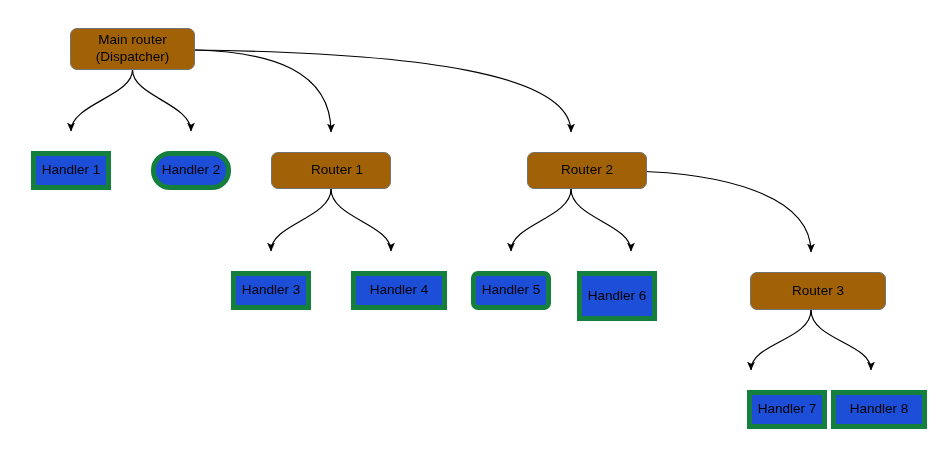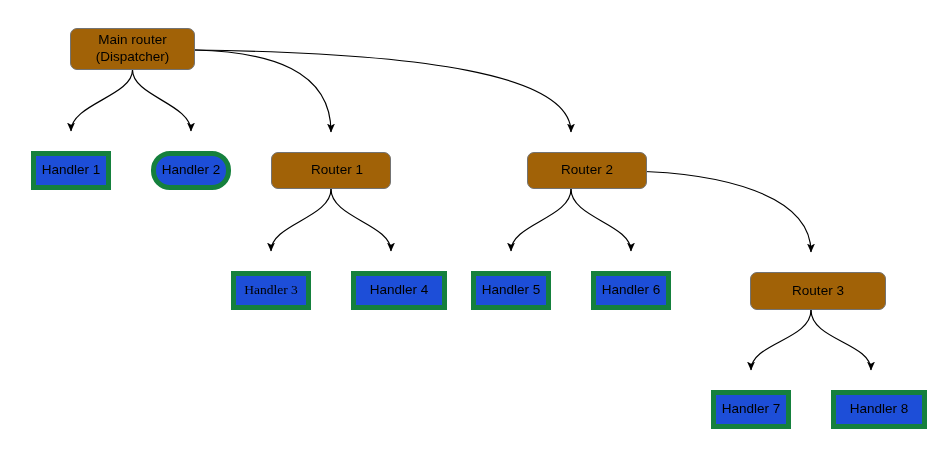--- a/index.html
+++ b/index.html
@@ -75,22 +75,22 @@
       </g>
   </svg>
 
   <div id="nodes">
       <div class="node node-router" style="left: 70px; top: 28px; width: 125px; height: 42px;">Main router
 (Dispatcher)</div>
       <div class="node node-handler" style="left: 31px; top: 151px; width: 80px; height: 39px;">Handler 1</div>
       <div class="node node-handler" style="left: 151px; top: 151px; width: 80px; height: 39px; border-radius: 19px;">Handler 2</div>
       <div class="node node-router" style="left: 271px; top: 152px; width: 120px; height: 37px; padding-left: 12px;">Router 1</div>
       <div class="node node-router" style="left: 511px; top: 152px; width: 120px; height: 37px; margin-left: 16px;">Router 2</div>
-      <div class="node node-handler" style="left: 231px; top: 271px; width: 80px; height: 39px; font-family: Liberation Serif, serif;">Handler 3</div>
+      <div class="node node-handler" style="left: 231px; top: 271px; width: 80px; height: 39px;">Handler 3</div>
       <div class="node node-handler" style="left: 351px; top: 271px; width: 96px; height: 39px;">Handler 4</div>
-      <div class="node node-handler" style="left: 471px; top: 271px; width: 80px; height: 39px;">Handler 5</div>
-      <div class="node node-handler" style="left: 591px; top: 271px; width: 80px; height: 39px;">Handler 6</div>
+      <div class="node node-handler" style="left: 471px; top: 271px; width: 80px; height: 39px; border-radius: 7px;">Handler 5</div>
+      <div class="node node-handler" style="left: 577px; top: 271px; width: 80px; height: 50px;">Handler 6</div>
       <div class="node node-router" style="left: 750px; top: 272px; width: 136px; height: 38px;">Router 3</div>
-      <div class="node node-handler" style="left: 711px; top: 390px; width: 80px; height: 39px; text-align: right;">Handler 7</div>
+      <div class="node node-handler" style="left: 747px; top: 390px; width: 80px; height: 39px; text-align: right;">Handler 7</div>
       <div class="node node-handler" style="left: 831px; top: 390px; width: 96px; height: 39px;">Handler 8</div>
     </div>
 
 </div>
 
 </body></html>

